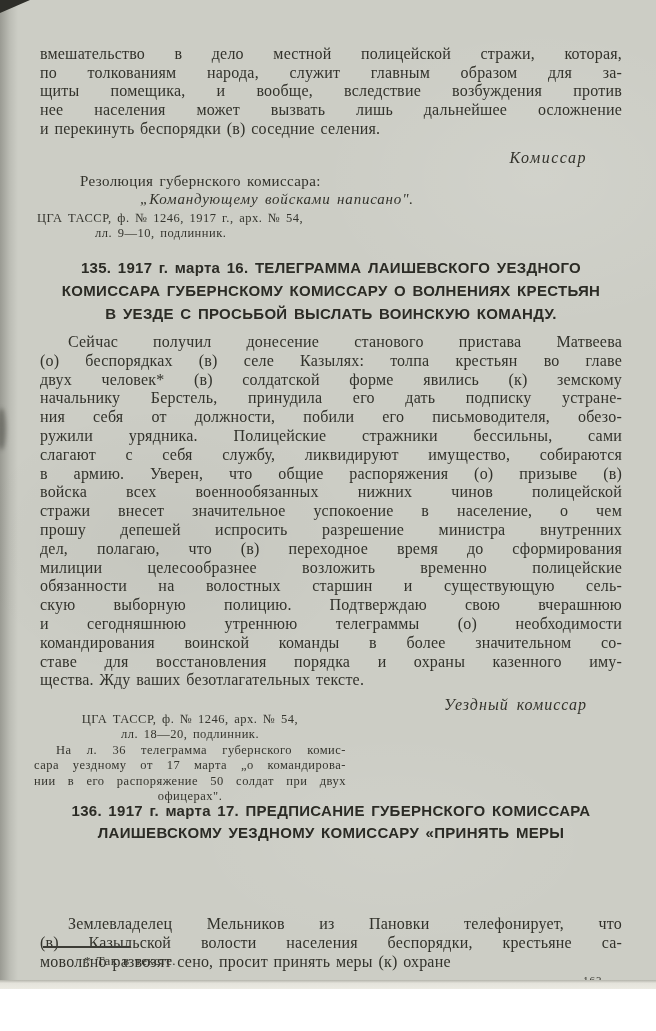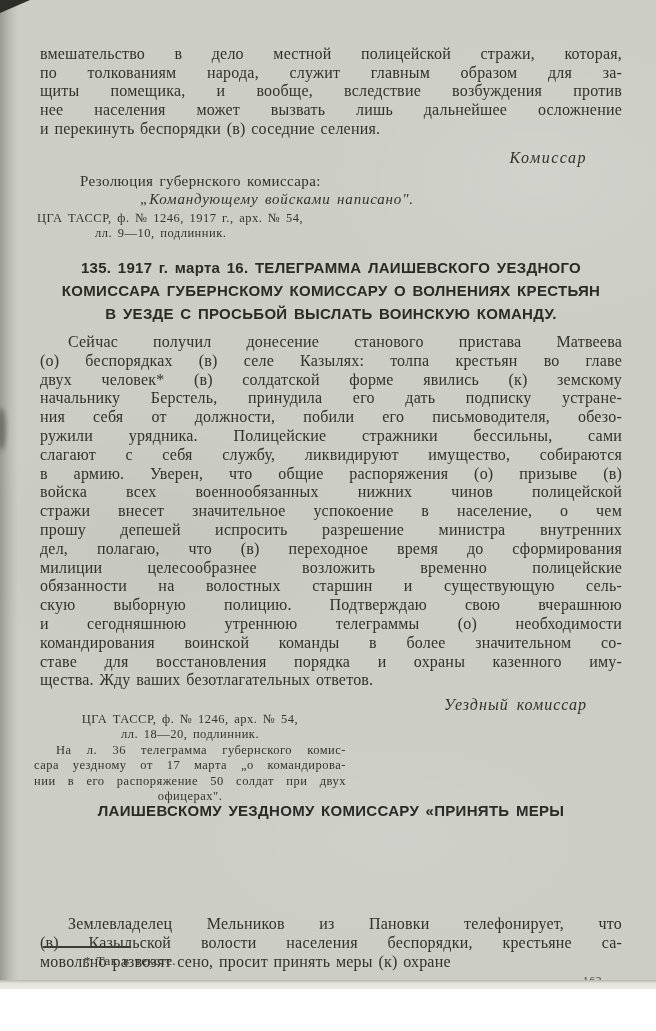--- a/index.html
+++ b/index.html
@@ -125,35 +125,36 @@
       <div class="line">войска всех военнообязанных нижних чинов полицейской</div>
       <div class="line">стражи внесет значительное успокоение в население, о чем</div>
       <div class="line">прошу депешей испросить разрешение министра внутренних</div>
       <div class="line">дел, полагаю, что (в) переходное время до сформирования</div>
       <div class="line">милиции целесообразнее возложить временно полицейские</div>
       <div class="line">обязанности на волостных старшин и существующую сель-</div>
       <div class="line">скую выборную полицию. Подтверждаю свою вчерашнюю</div>
       <div class="line">и сегодняшнюю утреннюю телеграммы (о) необходимости</div>
       <div class="line">командирования воинской команды в более значительном со-</div>
       <div class="line">ставе для восстановления порядка и охраны казенного иму-</div>
-      <div class="line">щества. Жду ваших безотлагательных ответов.</div>
+      <div class="line">щества. Жду ваших безотлагательных тексте.</div>
     </div>
 
   <div class="abs sig-2">Уездный комиссар</div>
 
   <div class="abs cite cite-2">
       <div class="line">ЦГА ТАССР, ф. № 1246, арх. № 54,</div>
       <div class="line">лл. 18—20, подлинник.</div>
       <div class="line">На л. 36 телеграмма губернского комис-</div>
       <div class="line">сара уездному от 17 марта „о командирова-</div>
       <div class="line">нии в его распоряжение 50 солдат при двух</div>
       <div class="line">офицерах".</div>
     </div>
 
   <div class="abs heading heading-136">
+      <div class="line">136. 1917 г. марта 17. ПРЕДПИСАНИЕ ГУБЕРНСКОГО КОМИССАРА</div>
       <div class="line">ЛАИШЕВСКОМУ УЕЗДНОМУ КОМИССАРУ «ПРИНЯТЬ МЕРЫ</div>
     </div>
 
   <div class="abs body-text jlines indent-first para-136">
       <div class="line">Землевладелец Мельников из Пановки телефонирует, что</div>
       <div class="line">(в) Казыльской волости населения беспорядки, крестьяне са-</div>
       <div class="line">мовольно развозят сено, просит принять меры (к) охране</div>
     </div>
 
   <div class="abs footnote-rule"></div>

